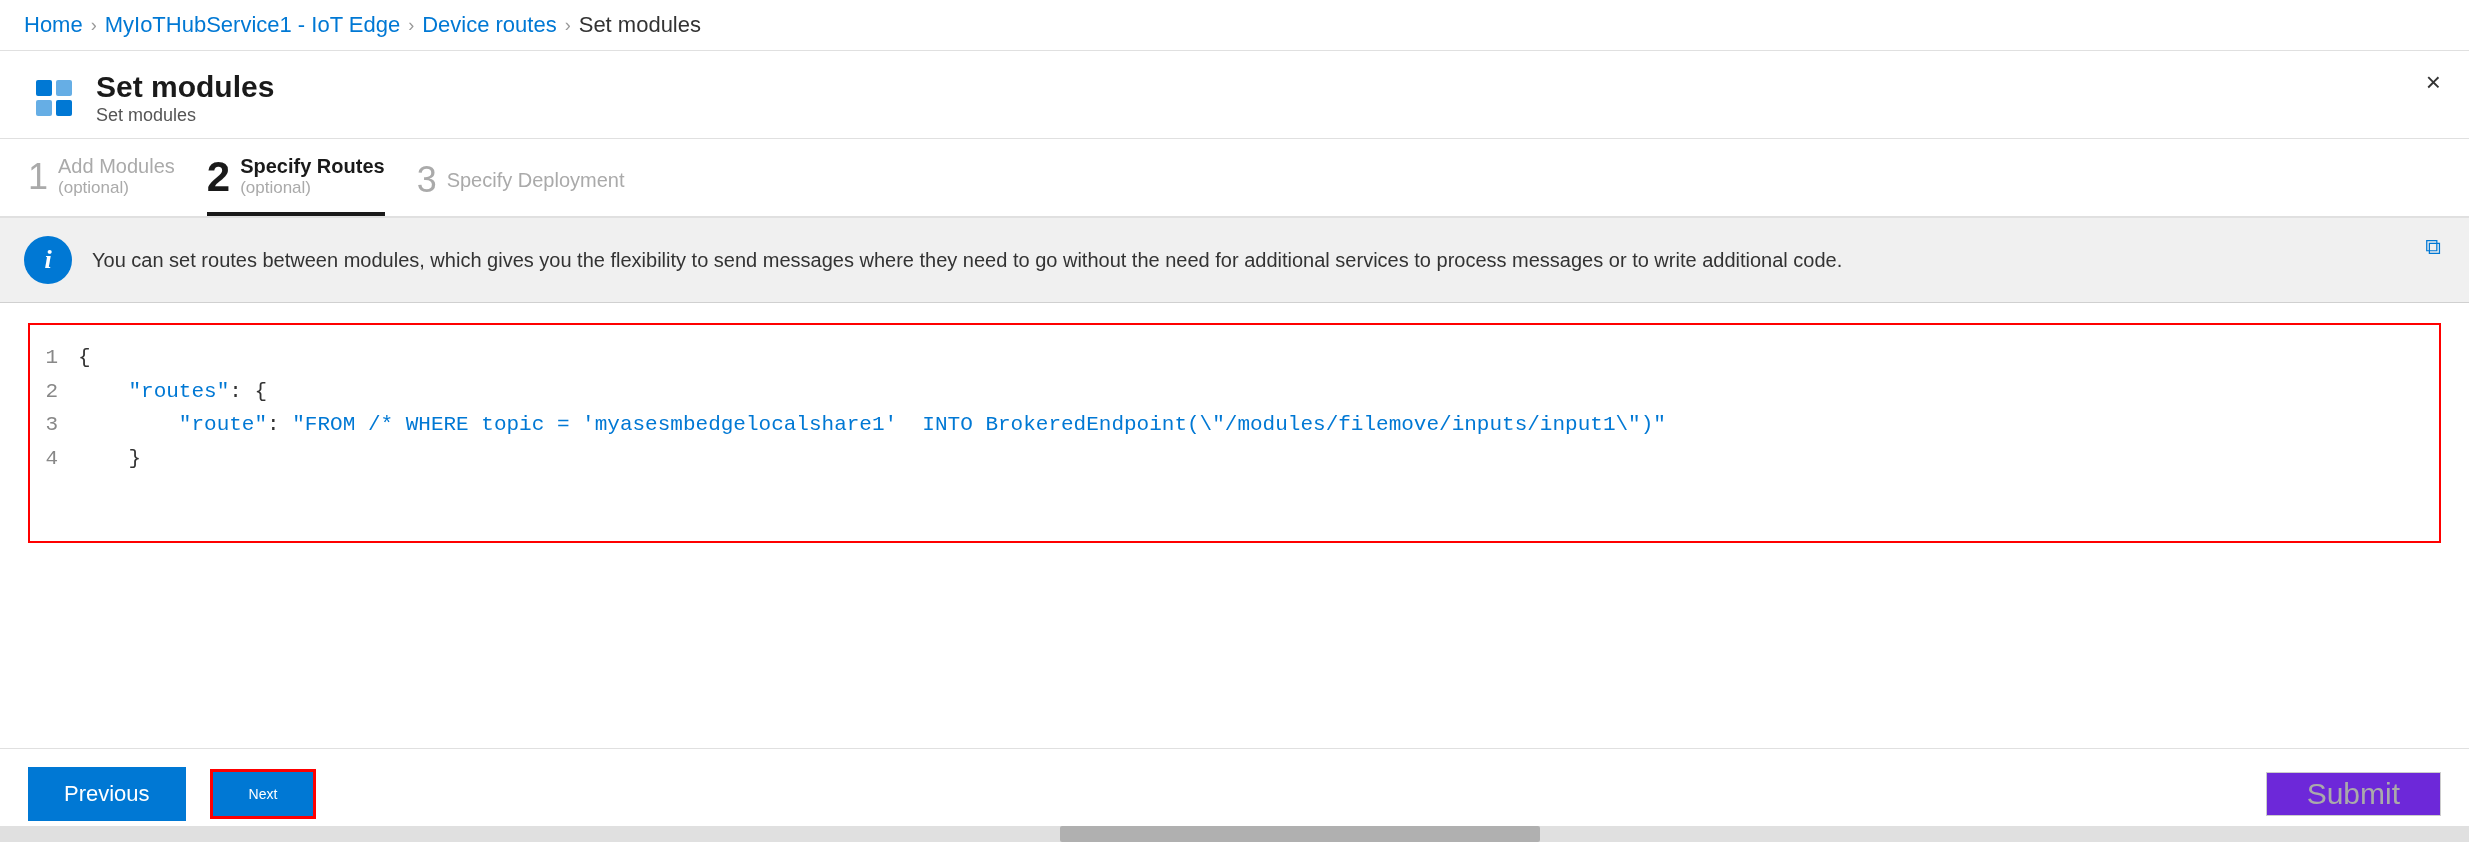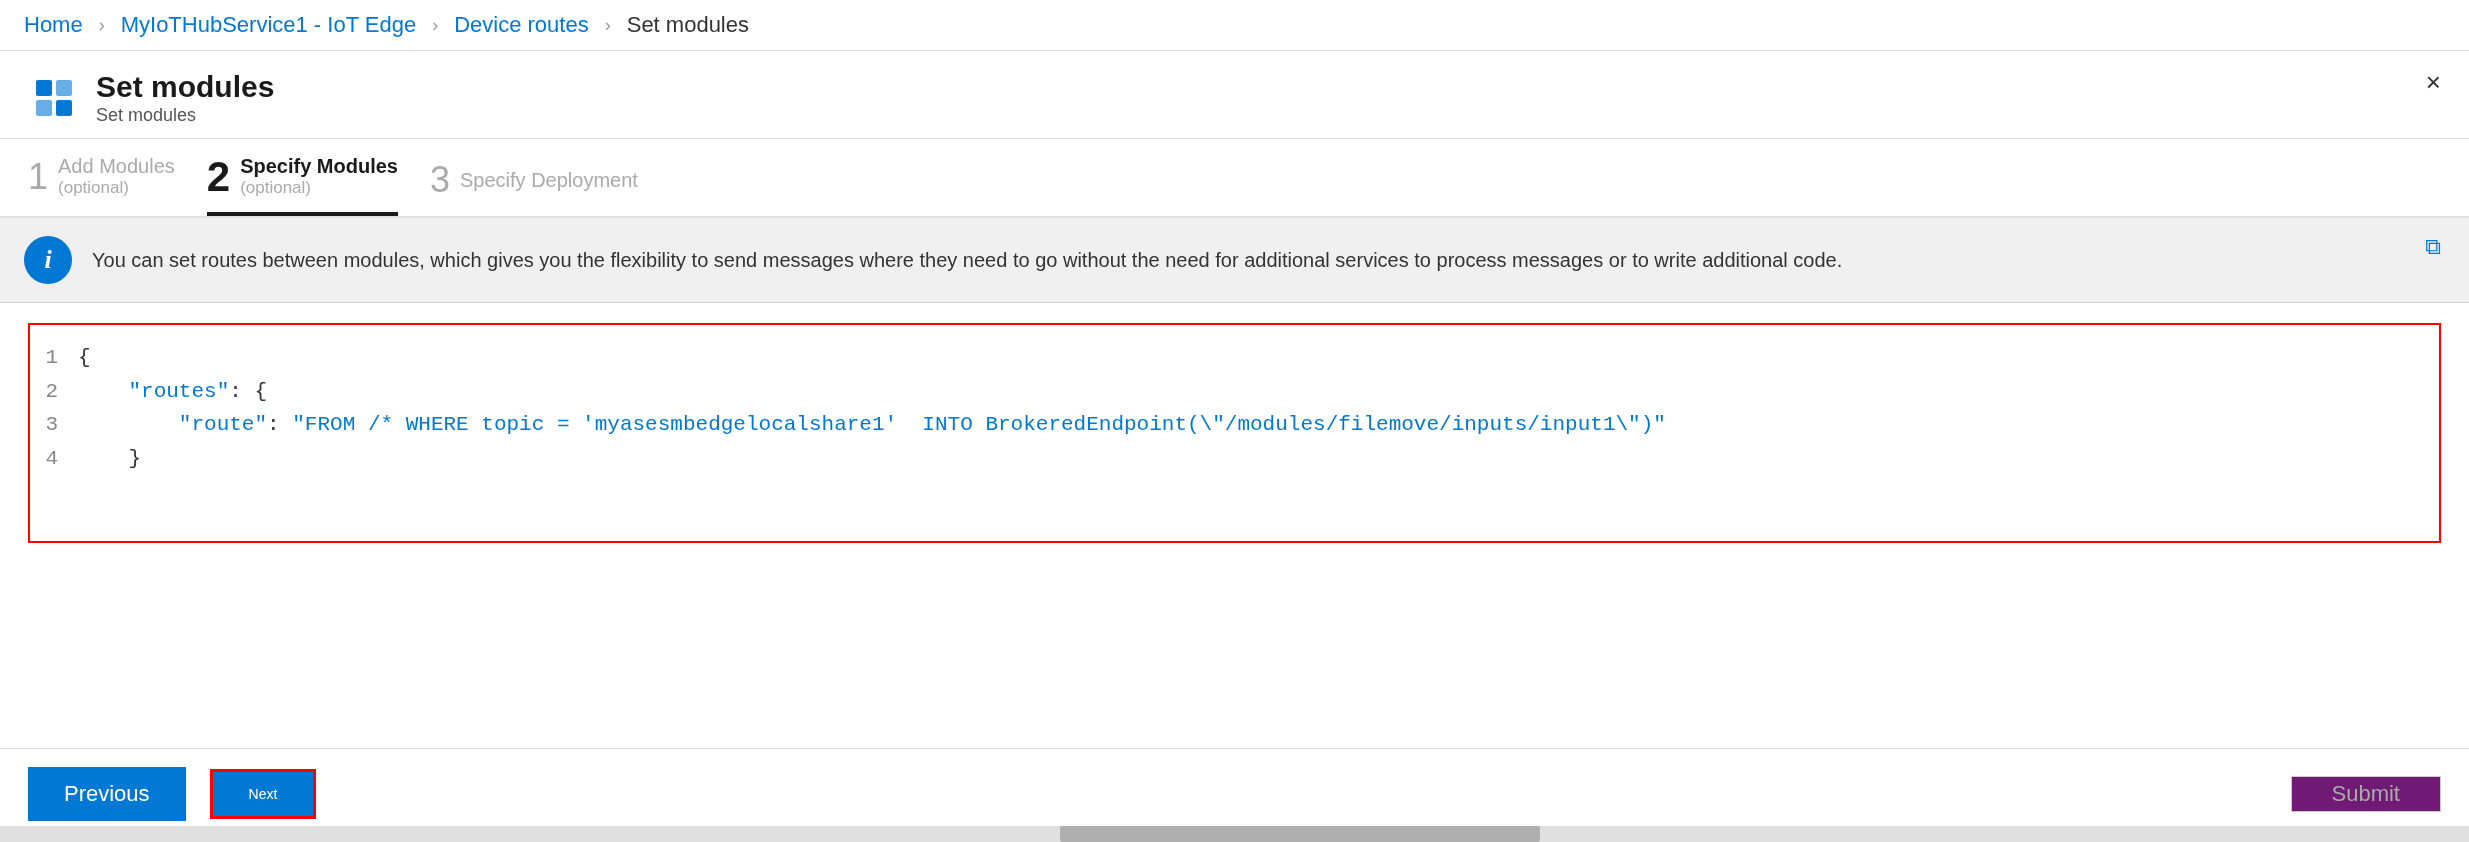--- a/index.html
+++ b/index.html
@@ -15,21 +15,21 @@
 
     
     .breadcrumb {
       display: flex;
       align-items: center;
       padding: 12px 24px;
       font-size: 22px;
       color: #0078d4;
       border-bottom: 1px solid #e0e0e0;
       background: #fff;
-      gap: 16px;
+      gap: 8px;
     }
     .breadcrumb a {
       color: #0078d4;
       text-decoration: none;
       cursor: pointer;
     }
     .breadcrumb .sep {
       color: #999;
       font-size: 18px;
     }
@@ -243,25 +243,25 @@
     .btn-next {
       background: #0078d4;
       color: #fff;
       border: 3px solid red;
       padding: 14px 36px;
       font-size: 14px;
       cursor: pointer;
     }
     .btn-submit {
       margin-left: auto;
-      background: #701a75;
+      background: #6d28d9;
       color: #aaa;
       border: 1px solid #ccc;
       padding: 4px 40px;
-      font-size: 22px;
+      font-size: 30px;
       cursor: default;
     }
 
     
     .bottom-scrollbar {
       height: 16px;
       background: #e0e0e0;
       position: absolute;
       bottom: 0;
       left: 0;
@@ -323,21 +323,21 @@
           <span class="step-sub">(optional)</span>
         </div>
       </div>
       <div class="step-underline"></div>
     </div>
 
     <div class="step">
       <div class="step-inner">
         <span class="step-number active">2</span>
         <div class="step-label">
-          <span class="step-name active">Specify Modules</span>
+          <span class="step-name active">Specify Routes</span>
           <span class="step-sub">(optional)</span>
         </div>
       </div>
       <div class="step-underline active"></div>
     </div>
 
     <div class="step">
       <div class="step-inner">
         <span class="step-number">3</span>
         <div class="step-label">

